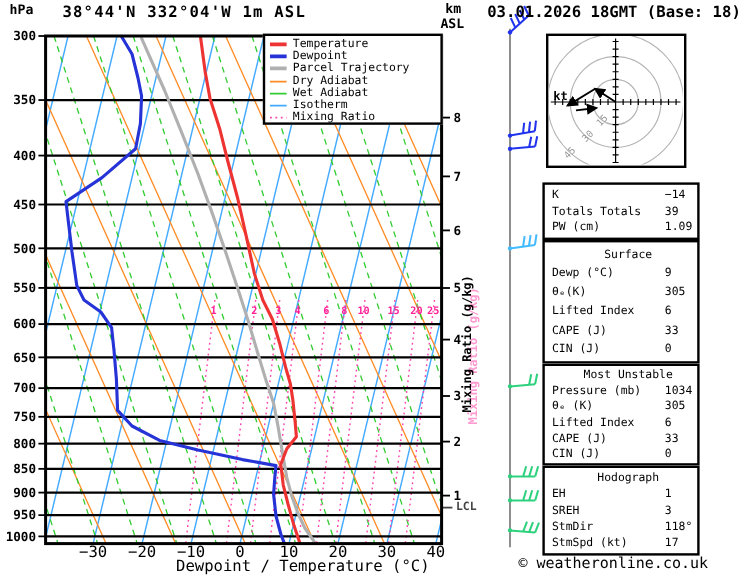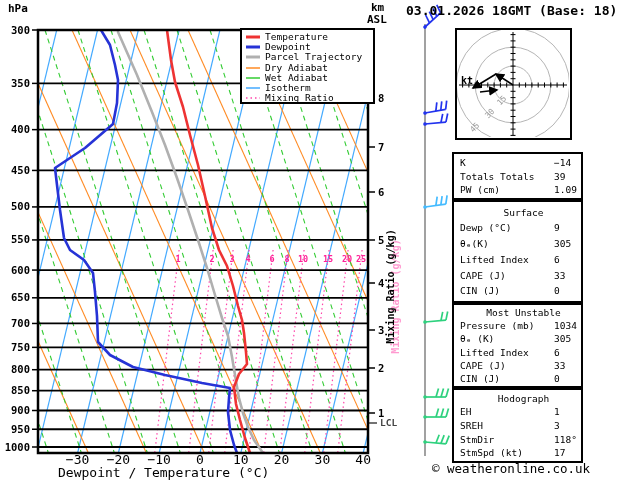--- a/index.html
+++ b/index.html
@@ -6,29 +6,29 @@
   html,body { width:629px; height:486px; background:#ffffff; overflow:hidden;
               font-family:"DejaVu Sans Mono", monospace; color:#000; }
   #stage { position:relative; width:629px; height:486px; background:#fff; }
   #chart-svg { position:absolute; left:0; top:0; }
   .ov { position:absolute; white-space:nowrap; }
   #hpa-unit   { left:8px;  top:2px;  font-size:11px; font-weight:bold; }
   #station-title { left:52px; top:3px; font-size:13px; font-weight:bold; letter-spacing:1px; }
   #km-unit    { left:371px; top:1px;  font-size:11px; font-weight:bold; }
   #asl-unit   { left:367px; top:13px; font-size:11px; font-weight:bold; }
   #valid-date { left:406px; top:3px;  font-size:13px; font-weight:bold; }
-  #x-axis-label { left:58px; top:465px; width:300px; text-align:left; font-size:13px; }
+  #x-axis-label { left:58px; top:465px; width:300px; text-align:right; font-size:13px; }
   #mix-label-pink  { left:315px; top:291px; width:160px; text-align:center; font-size:10px; font-weight:bold;
                      color:#ff9ad0; transform:rotate(-90deg); }
   #mix-label-black { left:310px; top:281px; width:160px; text-align:center; font-size:10px; font-weight:bold;
                      transform:rotate(-90deg); }
   #lcl-label { left:380px; top:417px; font-size:9.5px; color:#444; font-weight:bold; }
   #credit { left:432px; top:461px; font-size:12.5px; font-weight:normal; }
   
-  #legend { left:240px; top:28px; width:135px; height:76px; background:#fff;
+  #legend { left:219px; top:28px; width:150px; height:76px; background:#fff;
             border:2px solid #000; padding:2px 0 0 4px; z-index:5; }
   .lg-row { display:flex; align-items:center; height:10.2px; }
   .lg-line { width:14px; margin-right:5px; flex:none; }
   .lg-label { font-size:9.5px; line-height:10px; }
   
   #hodo-box { left:455px; top:28px; width:117px; height:112px; border:2.5px solid #000; background:#fff; }
   #hodo-kt { left:461px; top:31px; font-size:10px; font-weight:bold; z-index:6;margin-top:44px; }
   .ring-lab { position:absolute; font-size:8px; color:#999; transform:rotate(-45deg); }
   
   .tbox { position:absolute; left:452px; width:131px; border:2px solid #000; background:#fff;
@@ -239,20 +239,21 @@
       <g transform="translate(425,442) rotate(5)" stroke="#2ed17e" stroke-width="1.7" fill="none">
         <line x1="0" y1="0" x2="21" y2="0"></line>
         <line x1="21" y1="0" x2="23.5" y2="-8.5"></line>
         <line x1="16" y1="0" x2="18.5" y2="-8.5"></line>
         <line x1="11" y1="0" x2="13.5" y2="-8.5"></line>
         <circle cx="0" cy="0" r="1.8" fill="#2ed17e" stroke="none"></circle>
       </g>
     </svg>
 
   <div class="ov" id="hpa-unit">hPa</div>
+  <div class="ov" id="station-title">38°44'N 332°04'W 1m ASL</div>
   <div class="ov" id="km-unit">km</div>
   <div class="ov" id="asl-unit">ASL</div>
   <div class="ov" id="valid-date">03.01.2026 18GMT (Base: 18)</div>
   <div class="ov" id="x-axis-label">Dewpoint / Temperature (°C)</div>
   <div class="ov" id="mix-label-pink">Mixing Ratio (g/kg)</div>
   <div class="ov" id="mix-label-black">Mixing Ratio (g/kg)</div>
   <div class="ov" id="lcl-label">LCL</div>
 
   <div class="ov" id="legend">
       <div class="lg-row">

